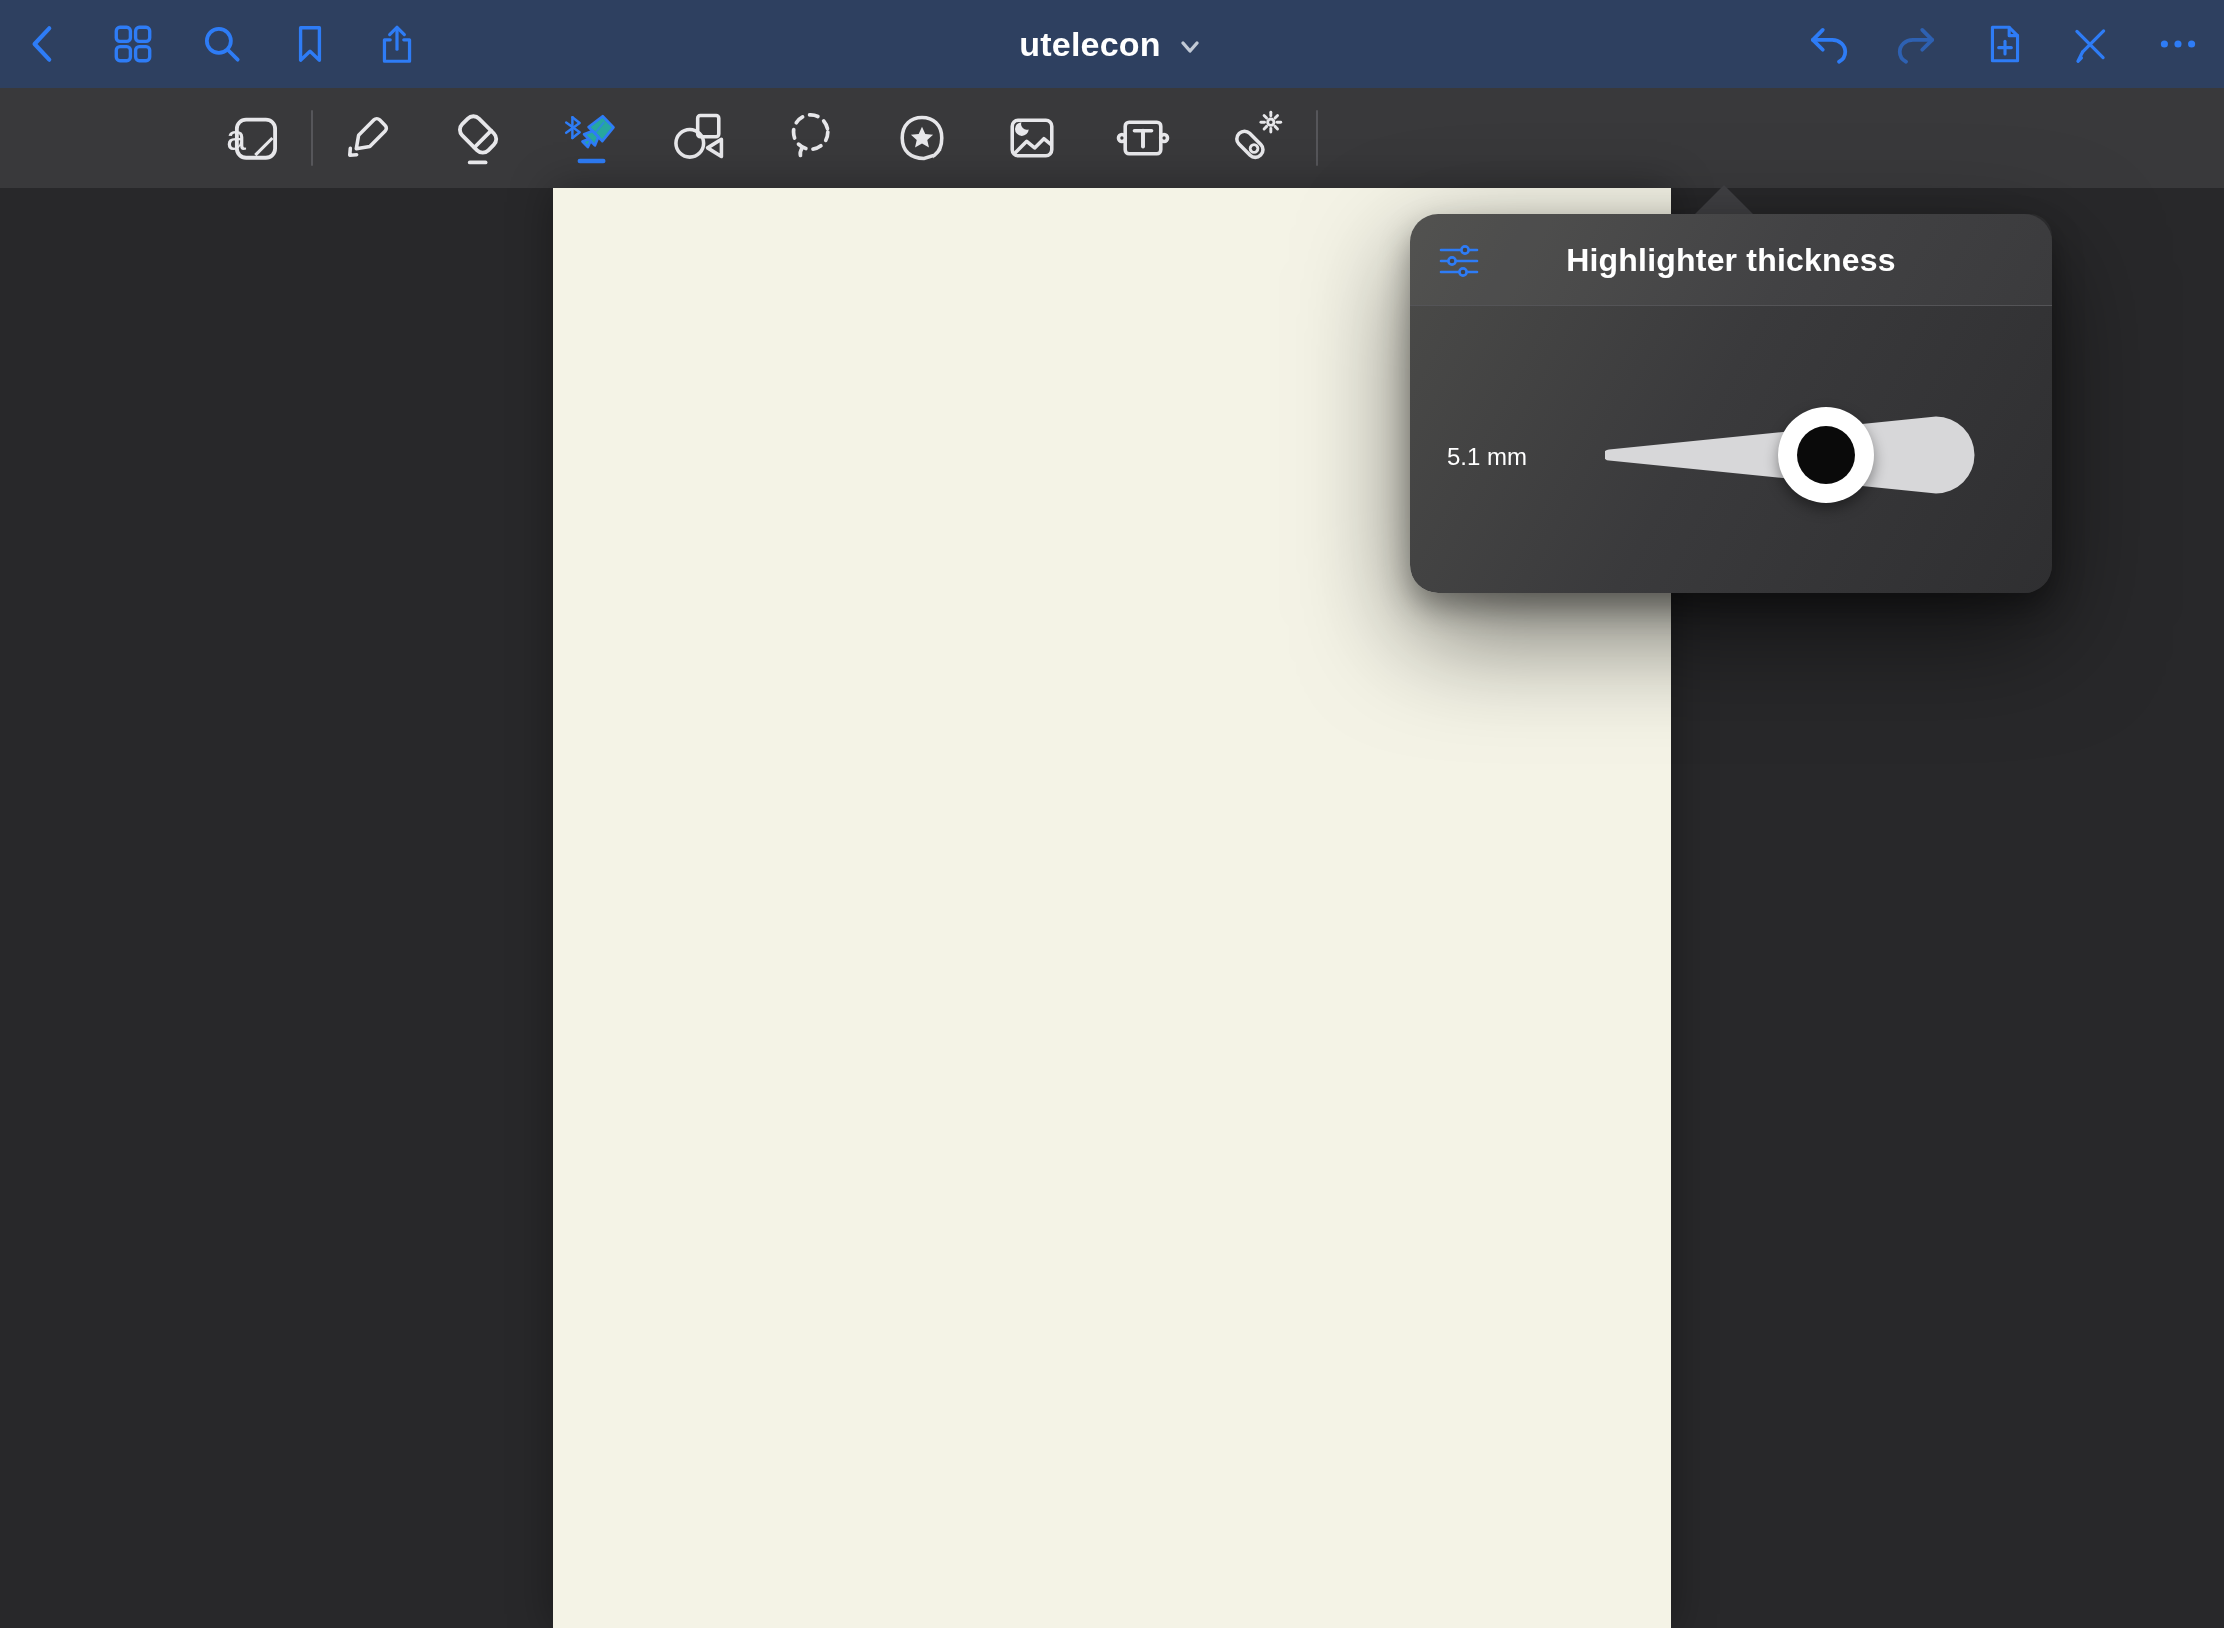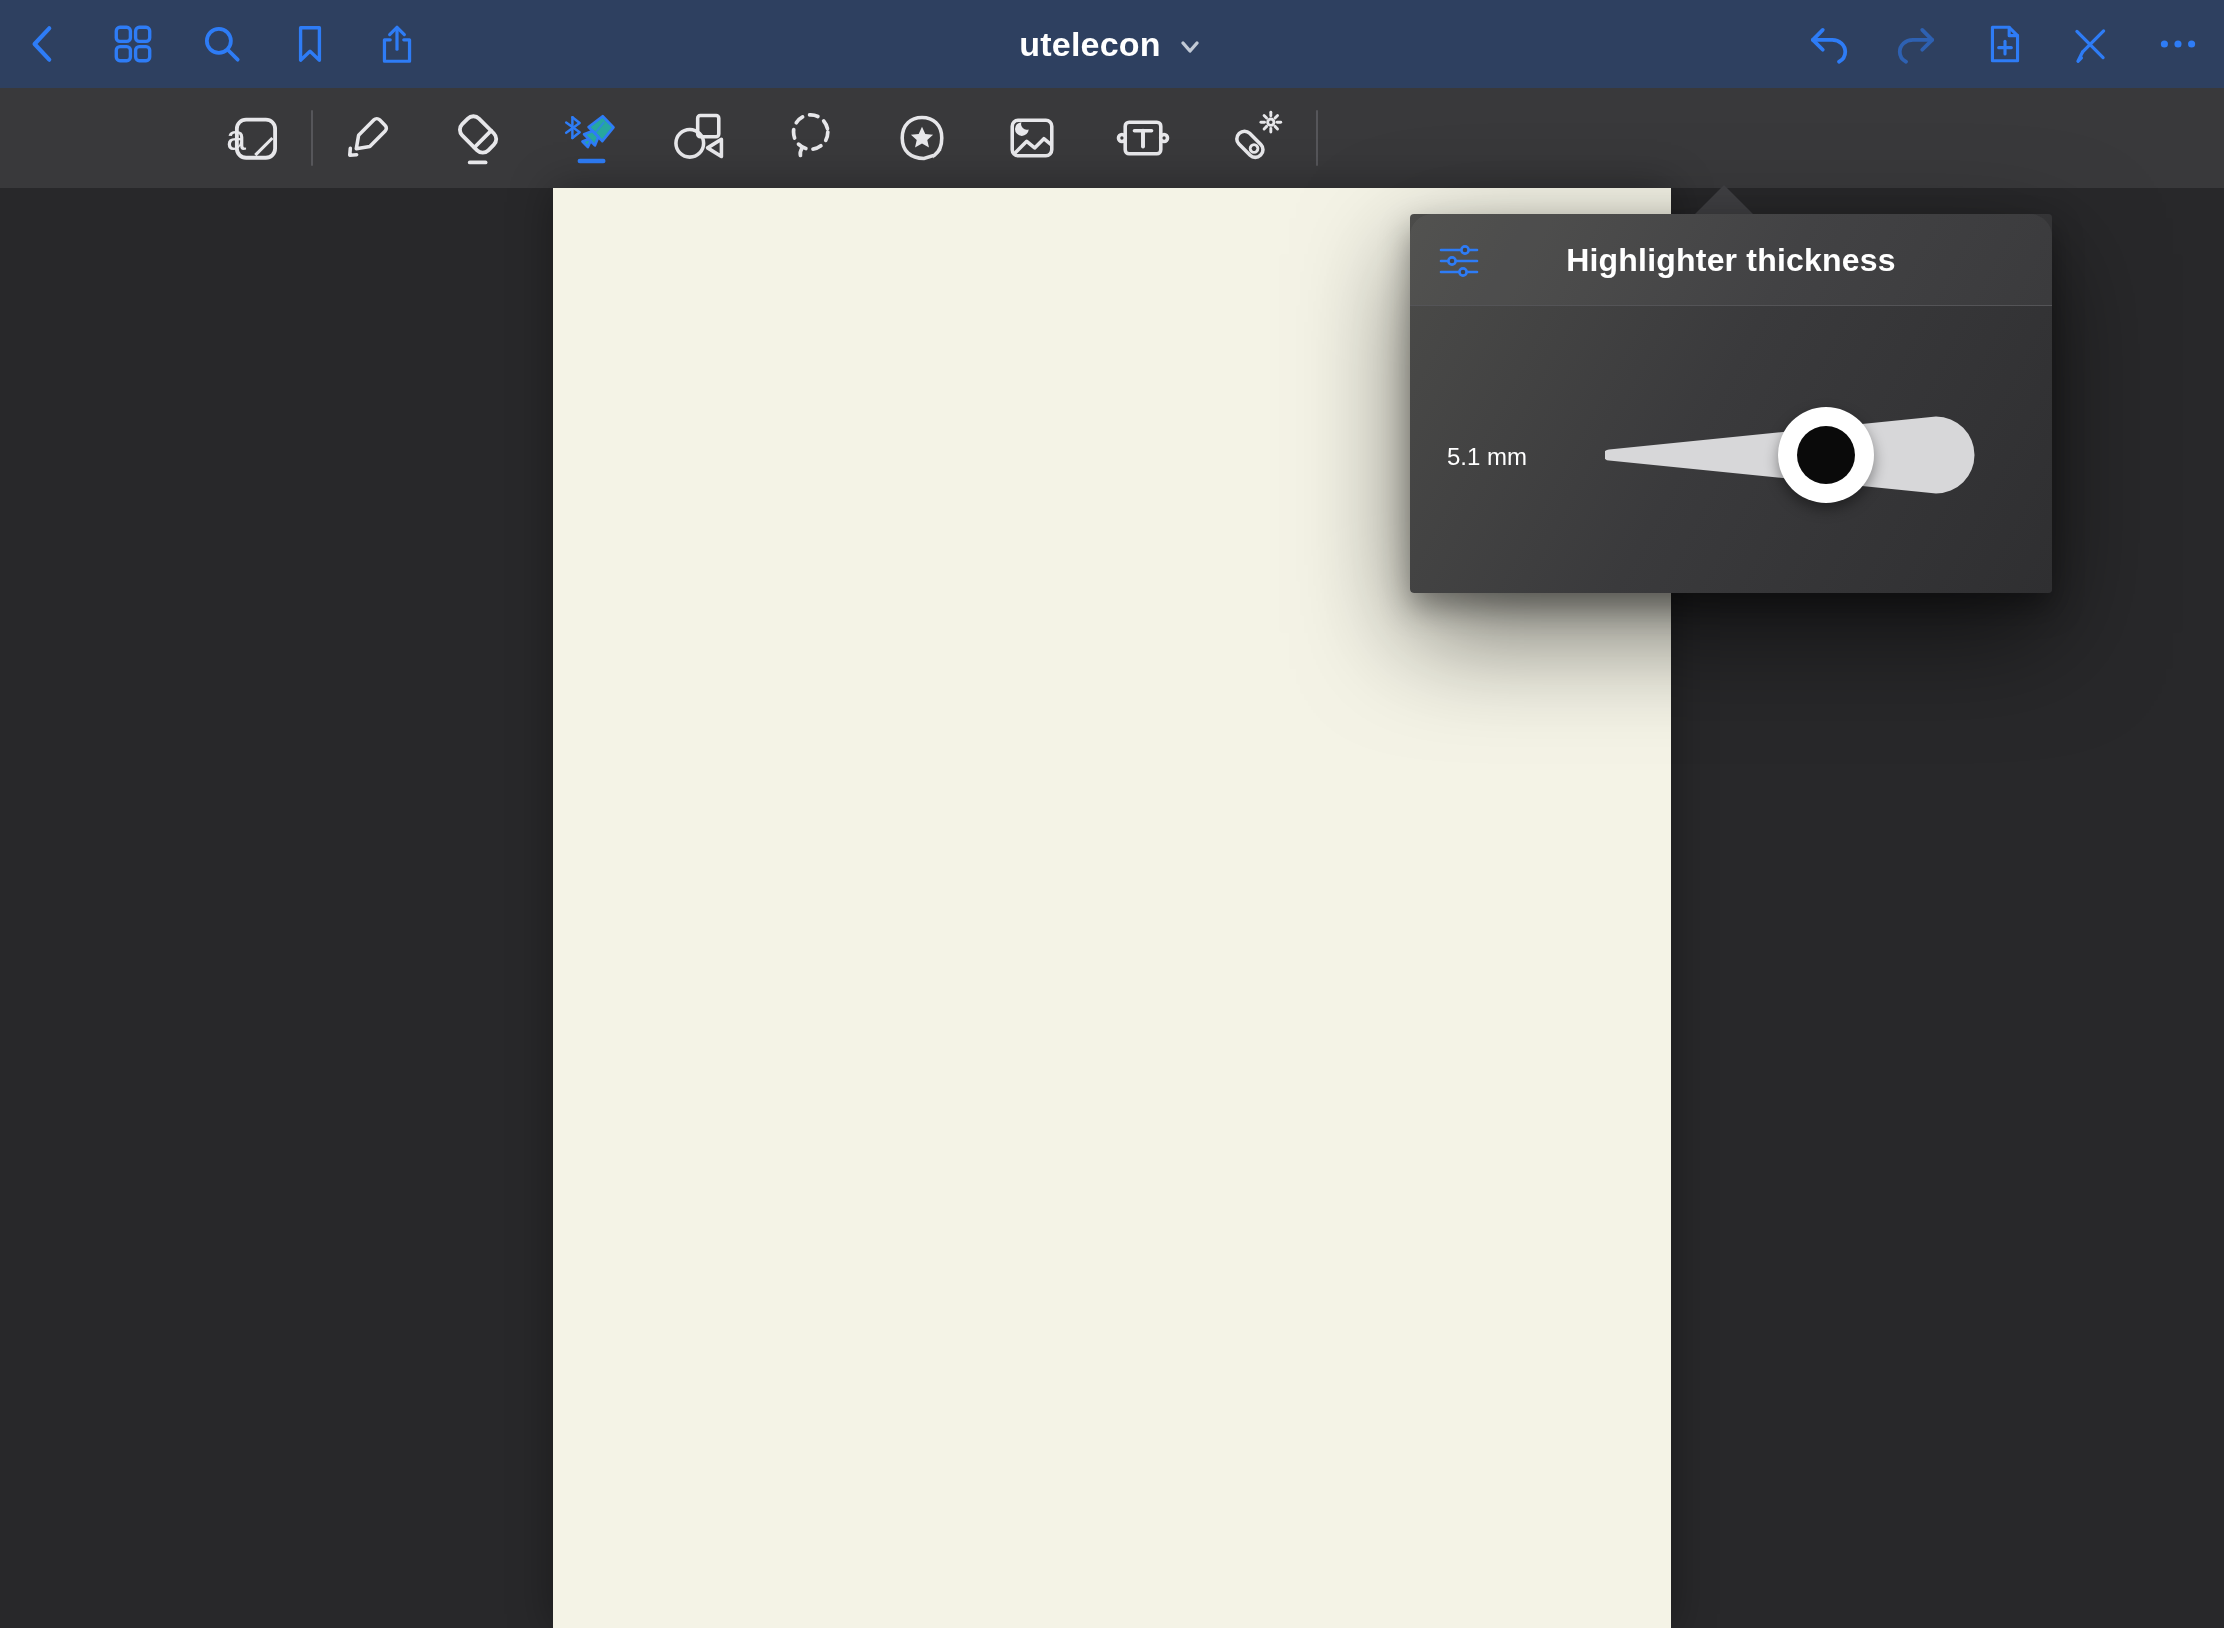--- a/index.html
+++ b/index.html
@@ -26,21 +26,21 @@
   .swatch-ring{position:absolute;border-radius:50%;background:var(--swatch-ring);display:flex;align-items:center;justify-content:center;cursor:pointer;}
   .swatch-ring .inner{border-radius:50%;width:44px;height:44px;display:flex;align-items:center;justify-content:center;}
   .swatch-chev{width:22px;height:22px;color:#fff;margin-top:3px;}
   .preset-box{position:absolute;border-radius:16px;background:var(--preset-box);display:flex;align-items:center;justify-content:center;cursor:pointer;}
   .preset-dot{border-radius:50%;background:var(--preset-dot);}
   
   .canvas-area{position:absolute;left:0;top:188px;width:2224px;height:1440px;background:var(--app-bg);}
   .paper{position:absolute;left:553px;top:0;width:1118px;height:1440px;background:var(--paper);box-shadow:0 0 40px rgba(0,0,0,.35);}
   
   .popup{
-    position:absolute;left:1410px;top:214px;width:642px;height:379px;border-radius:4px;
+    position:absolute;left:1410px;top:214px;width:642px;height:379px;border-radius:28px;
     background:linear-gradient(118deg,var(--popup-light) 0%,#3a3a3c 48%,var(--popup-dark) 100%);
     box-shadow:0 14px 30px rgba(0,0,0,.35),0 40px 110px rgba(0,0,0,.55);
   }
   .popup-caret{
     position:absolute;left:1694px;top:185px;width:60px;height:30px;
     background:var(--popup-header);clip-path:polygon(50% 0,100% 100%,0 100%);
   }
   .popup-header{
     position:absolute;left:0;top:0;width:642px;height:92px;border-radius:22px 22px 0 0;
     background:rgba(255,255,255,.045);border-bottom:1.5px solid var(--divider);

